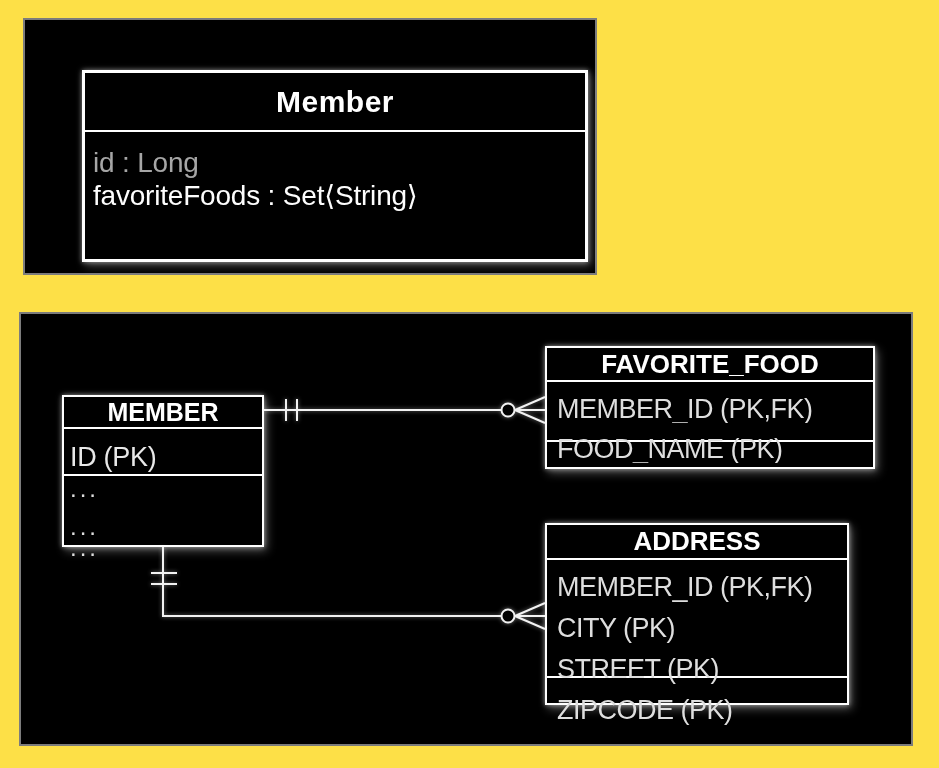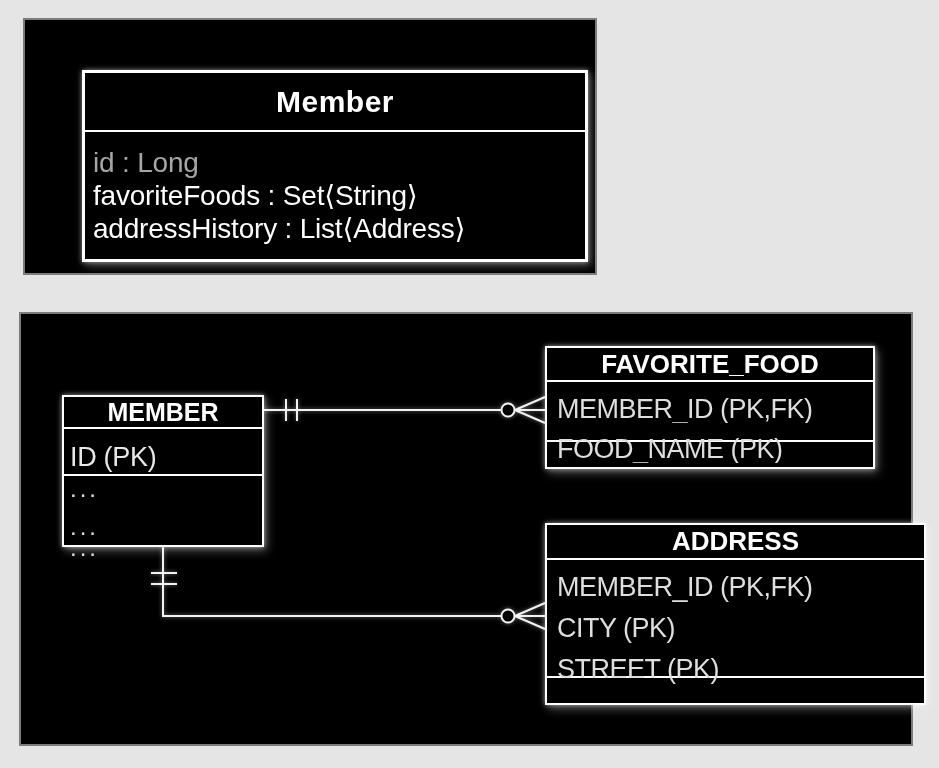--- a/index.html
+++ b/index.html
@@ -1,17 +1,17 @@
 <!DOCTYPE html>
 <html><head>
 <meta charset="utf-8">
 <style>
   html,body{margin:0;padding:0;background:#000;}
   #canvas{
-    position:relative;width:939px;height:768px;background:#e5e5e5;overflow:hidden;
+    position:relative;width:939px;height:768px;background:#fde047;overflow:hidden;
     font-family:"Liberation Sans","DejaVu Sans",sans-serif;color:#fff;
   }
   .panel-frame{position:absolute;border:2px solid #7c7c7c;background:#000;box-sizing:border-box;}
   #uml-frame{left:23px;top:18px;width:574px;height:257px;}
   #erd-frame{left:19px;top:312px;width:894px;height:434px;}
 
   
   .uml-class{
     position:absolute;left:57px;top:50px;width:506px;height:192px;
     border:3px solid #fff;box-sizing:border-box;background:#000;
@@ -44,42 +44,41 @@
     border-bottom:2px solid #fff;color:#e8e8e8;letter-spacing:-.3px;}
   #tbl-member .er-dots{padding:2px 0 0 6px;font-size:24px;color:#ddd;}
   .dots-row{line-height:21px;letter-spacing:3px;}
   .dots-row.gap{margin-top:17px;}
 
   #tbl-ff{left:545px;top:346px;width:330px;height:123px;}
   #tbl-ff .er-header{height:32px;font-size:26px;}
   #tbl-ff .er-rows{height:57px;padding:1px 0 0 10px;font-size:27px;line-height:28px;letter-spacing:-.5px;}
   #tbl-ff .er-empty{height:28px;}
 
-  #tbl-addr{left:545px;top:523px;width:381px;height:182px;}
+  #tbl-addr{left:545px;top:523px;width:304px;height:182px;}
   #tbl-addr .er-header{height:33px;font-size:26px;}
   #tbl-addr .er-rows{height:115px;padding:1px 0 0 10px;font-size:27px;line-height:29px;letter-spacing:-.5px;}
   #tbl-addr .er-empty{height:28px;}
 
   
   #connectors{position:absolute;left:0;top:0;pointer-events:none;
     filter:drop-shadow(0 0 2px rgba(255,255,255,.45));}
   #connectors *{stroke:#f2f2f2;stroke-width:2;}
 </style>
 </head>
 <body>
 
 <div id="canvas">
 
   <div id="uml-frame" class="panel-frame">
     <div class="uml-class">
       <div class="cls-header">Member</div>
       <div class="cls-body">
         <div class="uml-attr muted">id : Long</div>
         <div class="uml-attr">favoriteFoods : Set⟨String⟩</div>
-        <div class="uml-attr">addressHistory : List⟨Address⟩</div>
       </div>
     </div>
   </div>
 
   <div id="erd-frame" class="panel-frame">
   </div>
 
   <div id="tbl-member" class="er-table">
     <div class="er-header">MEMBER</div>
     <div class="er-keyrow er-row">ID (PK)</div>
@@ -98,20 +97,21 @@
     </div>
     <div class="er-empty"></div>
   </div>
 
   <div id="tbl-addr" class="er-table">
     <div class="er-header">ADDRESS</div>
     <div class="er-rows">
       <div class="er-row">MEMBER_ID (PK,FK)</div>
       <div class="er-row">CITY (PK)</div>
       <div class="er-row">STREET (PK)</div>
+      <div class="er-row">ZIPCODE (PK)</div>
     </div>
     <div class="er-empty"></div>
   </div>
 
   <svg id="connectors" width="939" height="768" viewBox="0 0 939 768">
 
     <g>
       <line x1="264" y1="410" x2="501" y2="410"></line>
       <g>
         <line x1="286" y1="399" x2="286" y2="421"></line>

